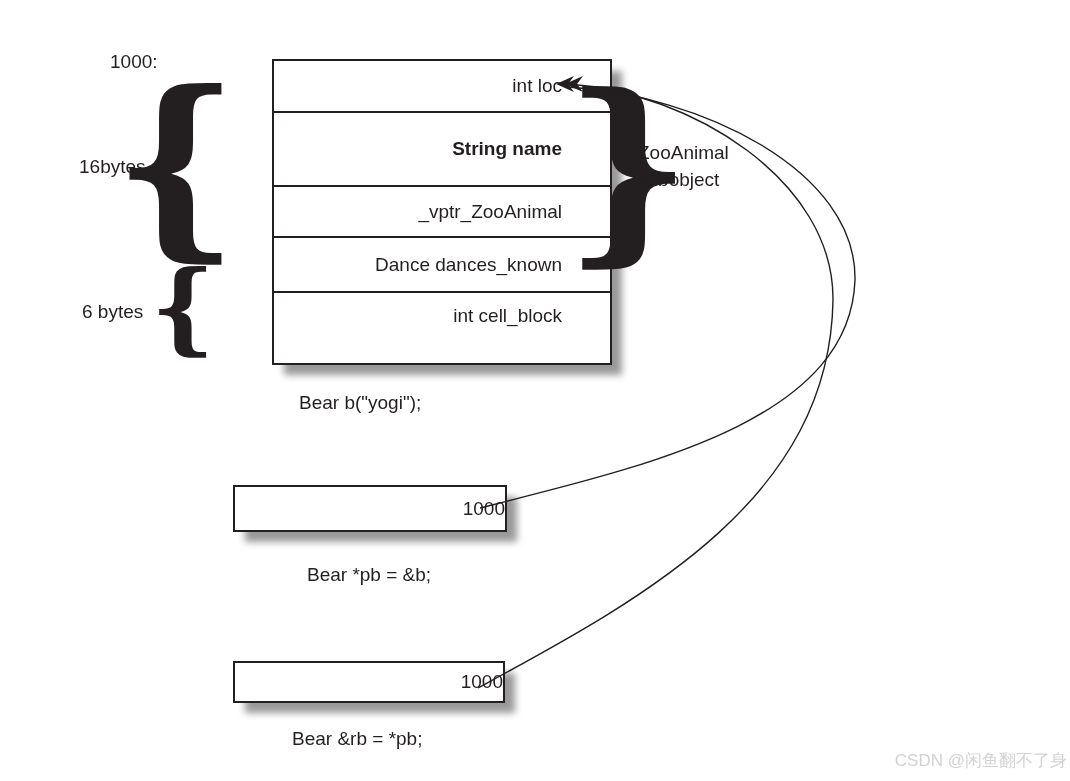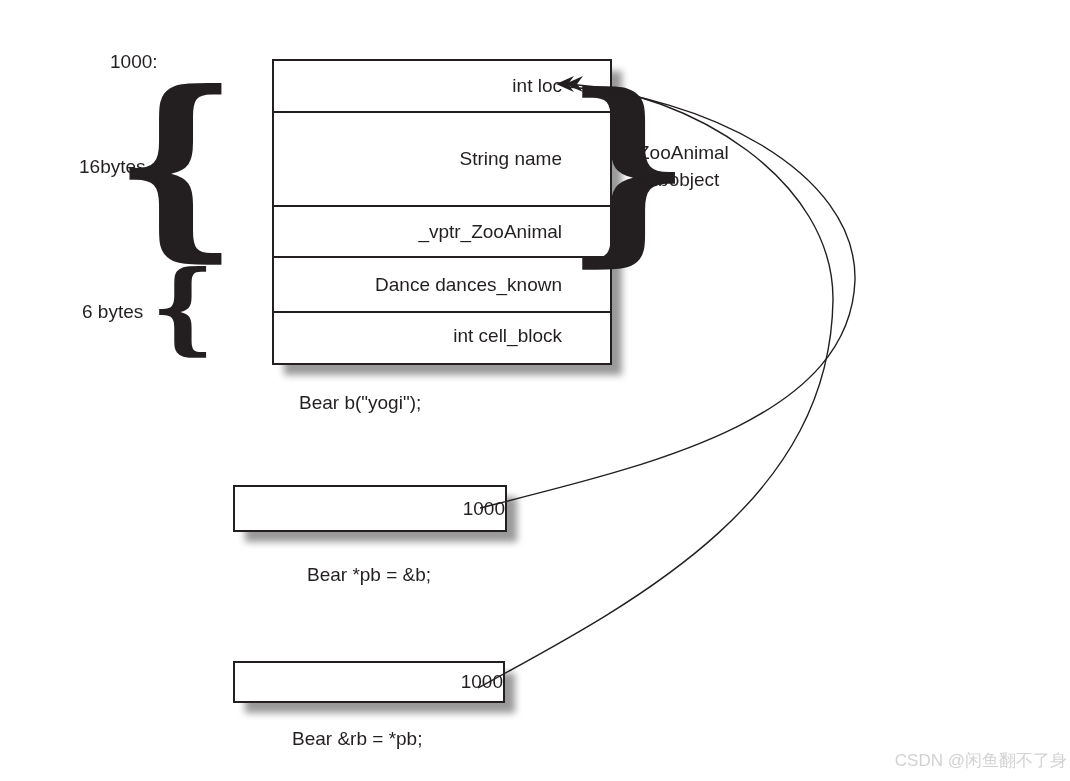--- a/index.html
+++ b/index.html
@@ -31,21 +31,21 @@
   .row {
     display: flex;
     align-items: center;
     justify-content: flex-end;
     padding-right: 48px;
     font-size: 19px;
     border-bottom: 2px solid var(--ink);
     overflow: hidden;
   }
   .row-1 { height: 52px; }
-  .row-2 { height: 94px; }
+  .row-2 { height: 74px; font-weight: bold; }
   .row-3 { height: 51px; padding-left: 8px; }
   .row-4 { height: 55px; text-align: right; }
   .row-5 { height: 45px; border-bottom: none; }
   .value-box {
     display: flex;
     align-items: center;
     justify-content: flex-end;
     font-size: 19px;
   }
   .pb-box { left: 233px; top: 485px; width: 274px; height: 47px; }

